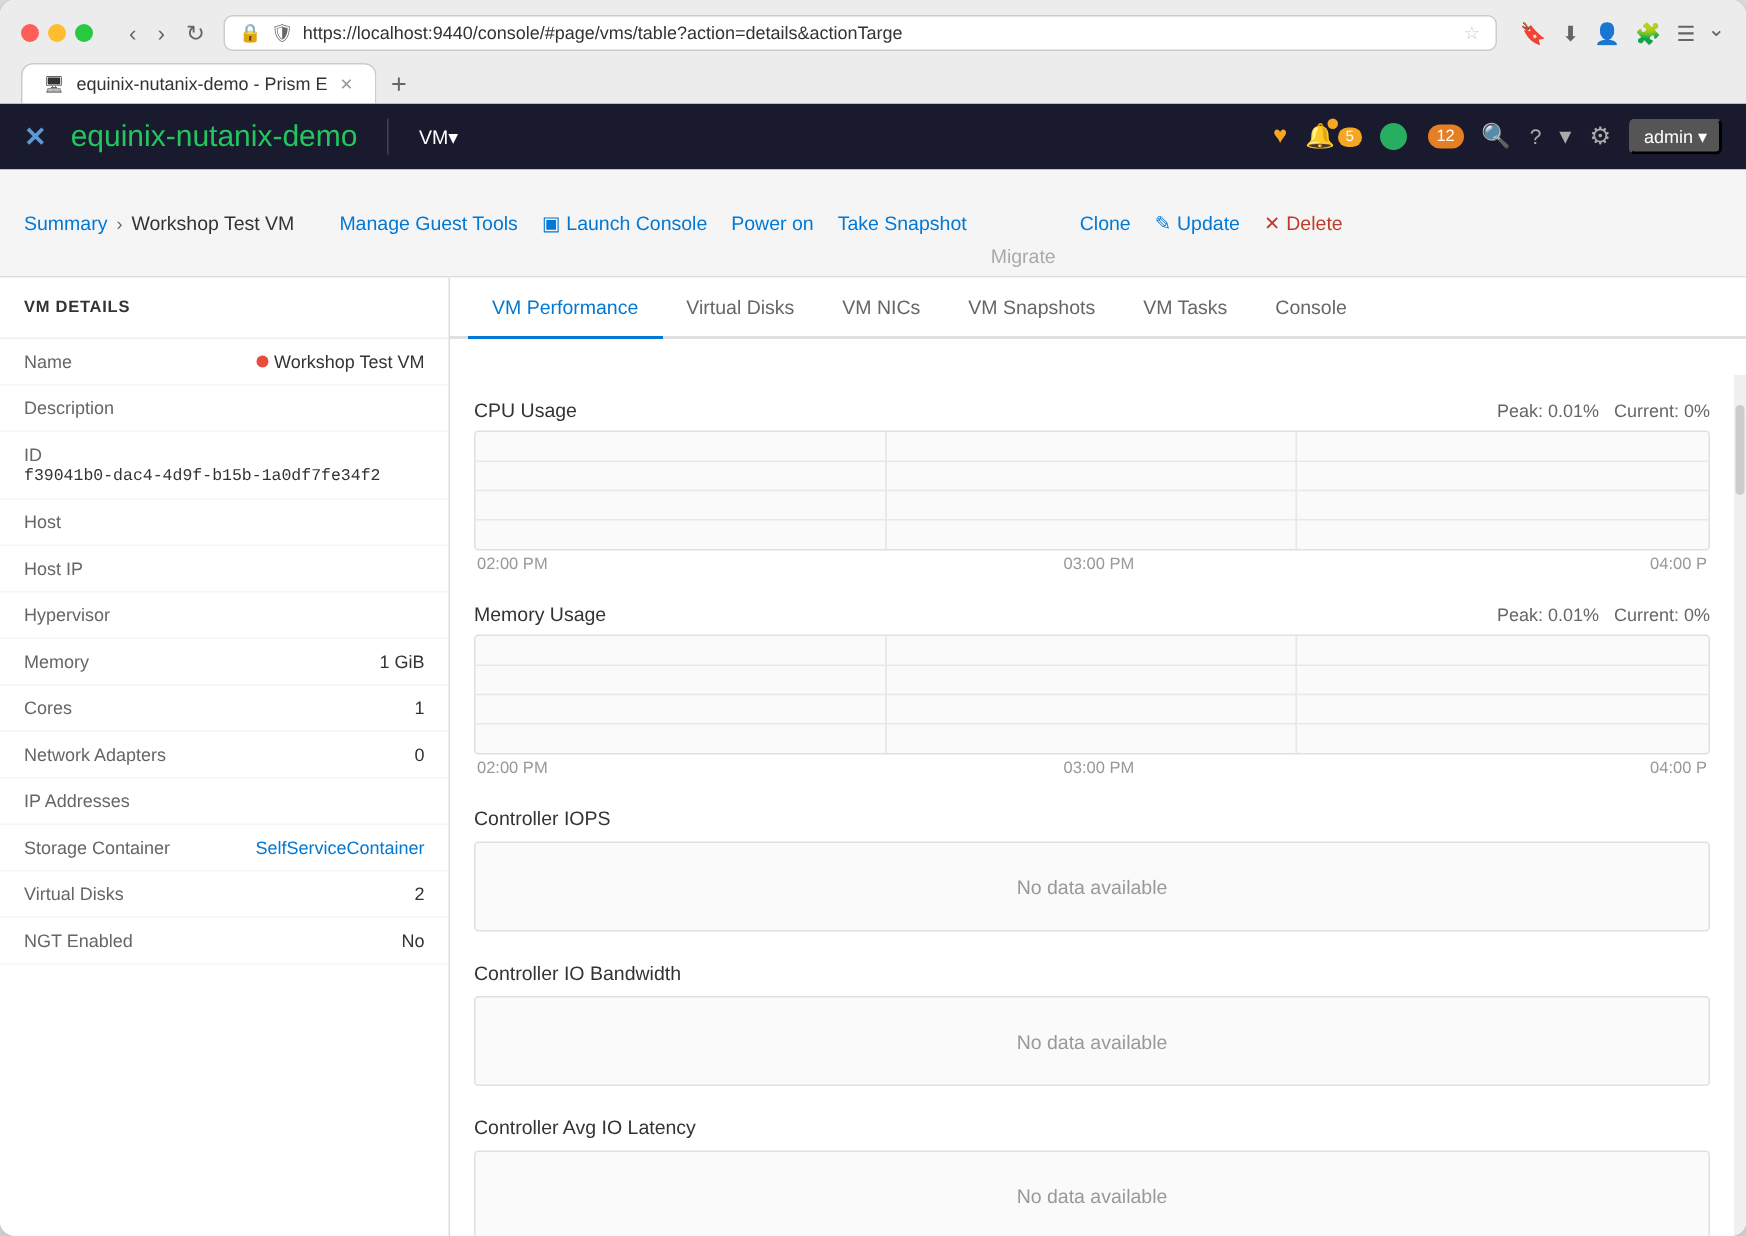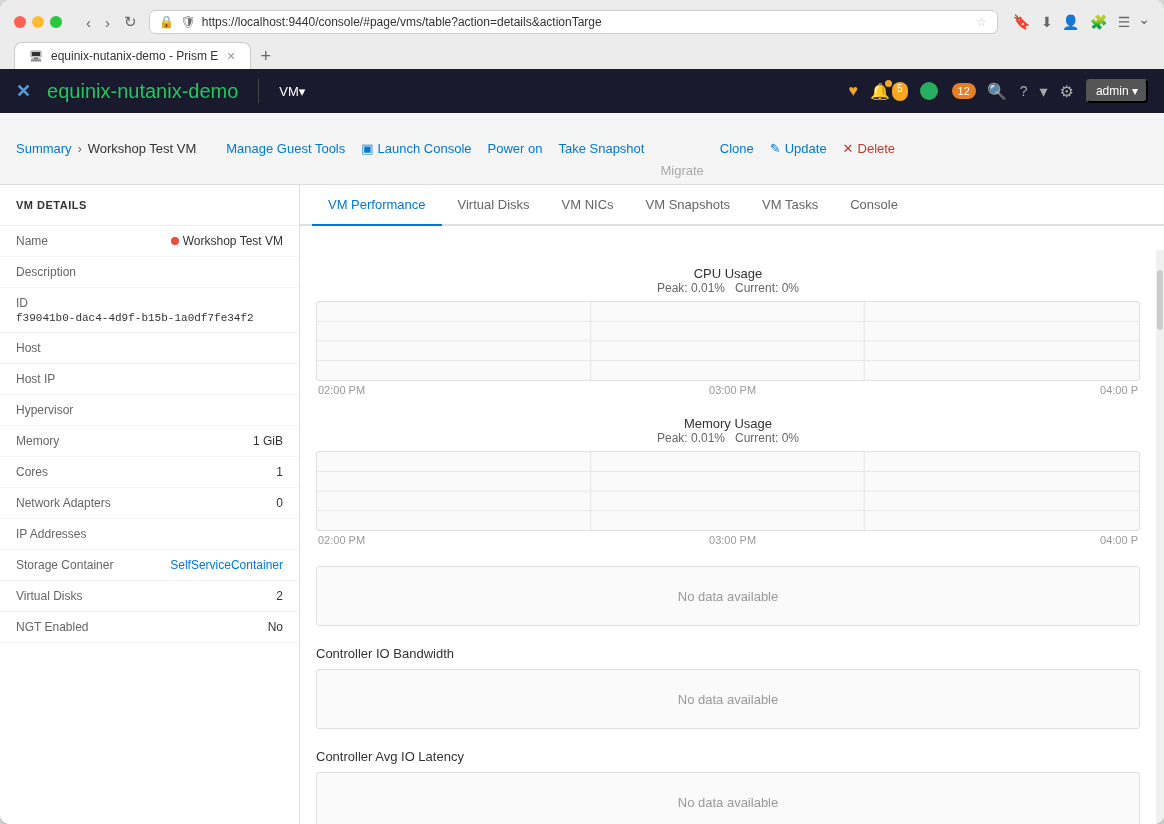--- a/index.html
+++ b/index.html
@@ -29,21 +29,21 @@
 
     
     .app-container { flex: 1; display: flex; flex-direction: column; overflow: hidden; }
 
     
     .top-nav { background: #1a1a2e; height: 44px; display: flex; align-items: center; padding: 0 16px; gap: 16px; }
     .nav-logo { color: #5b9bd5; font-size: 18px; font-weight: bold; }
     .nav-title { color: #22c55e; font-size: 20px; }
     .nav-separator { width: 1px; height: 24px; background: #444; margin: 0 4px; }
     .nav-icons { display: flex; align-items: center; gap: 12px; margin-left: auto; }
-    .nav-icon-btn { background: none; border: none; color: #aaa; cursor: pointer; font-size: 16px; display: flex; }
+    .nav-icon-btn { background: none; border: none; color: #aaa; cursor: pointer; font-size: 16px; display: flex; align-items: center; }
     .badge { background: #f5a623; color: #fff; border-radius: 10px; font-size: 10px; padding: 1px 5px; margin-left: 2px; }
     .badge-orange { background: #e67e22; }
     .nav-avatar { background: #555; color: #fff; border-radius: 4px; padding: 3px 8px; font-size: 12px; cursor: pointer; }
     .bell-dot { position: relative; display: inline-flex; }
     .dot-indicator { width: 7px; height: 7px; background: #f5a623; border-radius: 50%; position: absolute; top: -2px; right: -2px; }
     .green-circle { width: 18px; height: 18px; border-radius: 50%; background: #27ae60; display: flex; align-items: center; justify-content: center; color: white; font-size: 10px; }
 
     
     .breadcrumb-bar { background: #f5f5f5; padding: 6px 16px; display: flex; align-items: center; gap: 6px; border-bottom: 1px solid #ddd; flex-wrap: wrap; }
     .breadcrumb-link { color: #0078d4; cursor: pointer; font-size: 13px; }
@@ -74,21 +74,21 @@
     .right-panel { flex: 1; display: flex; flex-direction: column; overflow: hidden; background: white; gap: 24px; }
 
     
     .tab-list { display: flex; border-bottom: 2px solid #e0e0e0; background: white; padding: 0 12px; }
     .tab-item { padding: 12px 16px; font-size: 13px; color: #666; cursor: pointer; border-bottom: 2px solid transparent; margin-bottom: -2px; white-space: nowrap; }
     .tab-item.active { color: #0078d4; border-bottom-color: #0078d4; font-weight: 500; }
 
     
     .charts-area { flex: 1; overflow-y: auto; padding: 16px; }
     .chart-section { margin-bottom: 20px; }
-    .chart-header { display: flex; align-items: center; justify-content: space-between; margin-bottom: 6px; flex-direction: column; }
+    .chart-header { display: flex; align-items: center; justify-content: space-between; margin-bottom: 6px; }
     .chart-title { font-size: 13px; color: #333; font-weight: 500; }
     .chart-stats { font-size: 12px; color: #666; }
     .chart-container { border: 1px solid #e0e0e0; border-radius: 3px; height: 80px; position: relative; background: #fafafa; overflow: hidden; }
     .chart-time-labels { display: flex; justify-content: space-between; font-size: 11px; color: #999; margin-top: 3px; padding: 0 2px; }
     .no-data-section { margin-bottom: 20px; }
     .no-data-title { font-size: 13px; color: #333; font-weight: 500; margin-bottom: 8px; }
     .no-data-container { border: 1px solid #e0e0e0; border-radius: 3px; height: 60px; display: flex; align-items: center; justify-content: center; background: #fafafa; }
     .no-data-text { color: #999; font-size: 13px; }
 
     
@@ -334,20 +334,21 @@
                 </svg>
               </div>
               <div class="chart-time-labels">
                 <span>02:00 PM</span>
                 <span>03:00 PM</span>
                 <span>04:00 P</span>
               </div>
             </div>
 
             <div class="no-data-section">
+              <div class="no-data-title">Controller IOPS</div>
               <div class="no-data-container">
                 <span class="no-data-text">No data available</span>
               </div>
             </div>
 
             <div class="no-data-section">
               <div class="no-data-title">Controller IO Bandwidth</div>
               <div class="no-data-container">
                 <span class="no-data-text">No data available</span>
               </div>

